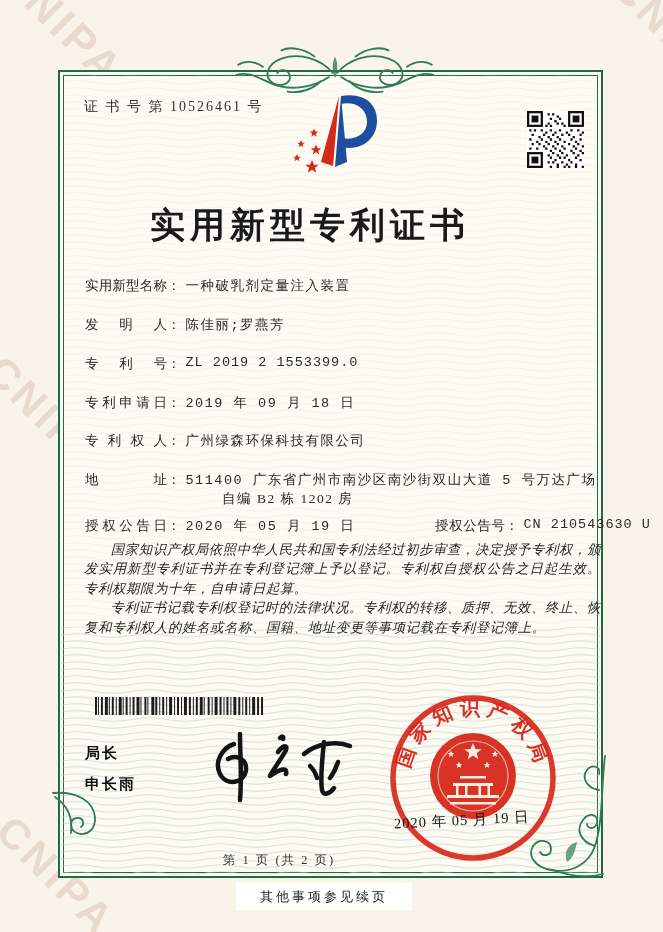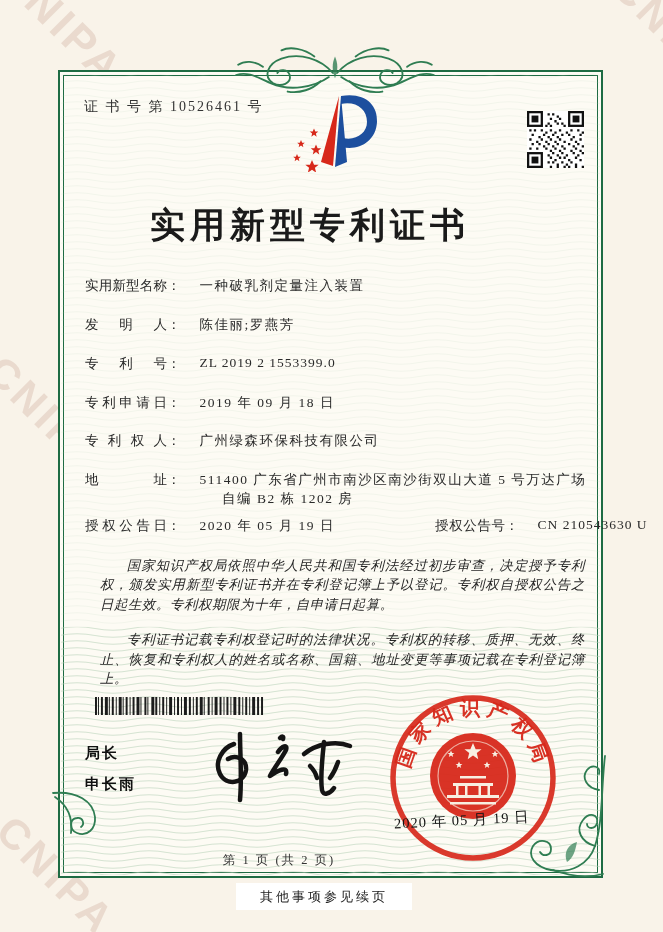--- a/index.html
+++ b/index.html
@@ -48,30 +48,30 @@
   .row{
     position:absolute;left:85px;font-size:13.5px;color:#2a2a2a;
     white-space:nowrap;
   }
   .lbl{
     display:inline-block;width:82px;
     text-align:justify;text-align-last:justify;
     vertical-align:top;
   }
   .colon{display:inline-block;vertical-align:top;}
-  .val{margin-left:19px;letter-spacing:1.5px;vertical-align:top;}
+  .val{margin-left:5px;letter-spacing:1.5px;vertical-align:top;font-family:Liberation Mono, monospace;}
   .val2line{position:absolute;left:222px;font-size:13.5px;letter-spacing:1.5px;color:#2a2a2a;white-space:nowrap;}
   .pair2{position:absolute;left:350px;top:0;}
   .paras{
     position:absolute;left:84px;top:540px;width:517px;
     font-size:13.4px;line-height:19.4px;
     font-style:italic;color:#262626;
     text-align:justify;letter-spacing:0.6px;
   }
-  .paras p{margin:16px;text-indent:2em;}
+  .paras p{margin:0;text-indent:2em;}
   .barcode{position:absolute;left:95px;top:697px;}
   .director-title,.director-name{
     position:absolute;left:85px;
     font-family:Liberation Mono, monospace;
     font-size:15px;font-weight:700;color:#111;letter-spacing:2px;
   }
   .director-title{top:744px;}
   .director-name{top:775px;}
   .signature{position:absolute;left:200px;top:726px;}
   .seal{position:absolute;left:385px;top:690px;}

